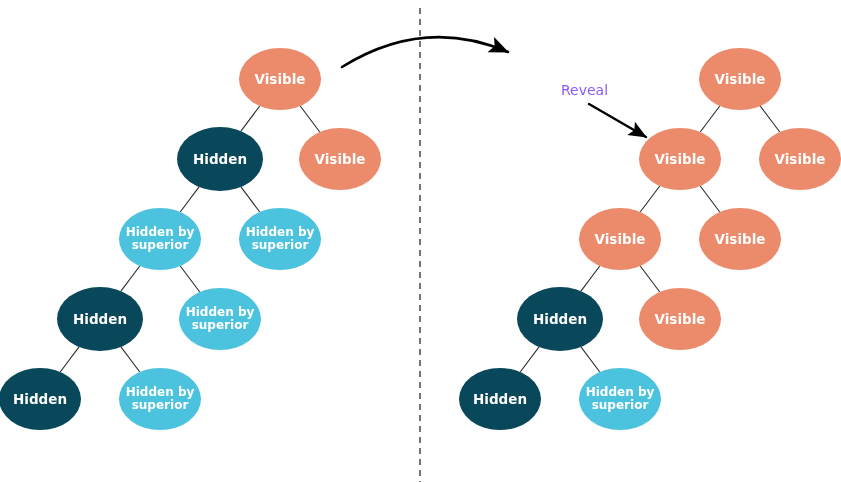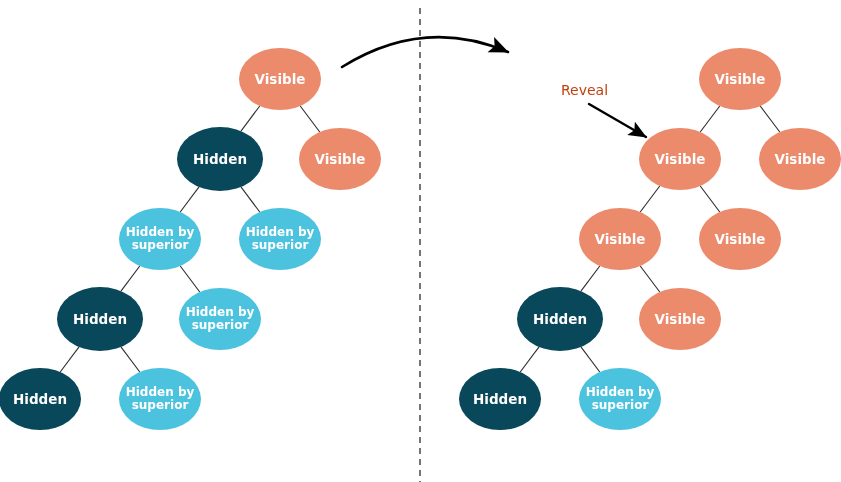--- a/index.html
+++ b/index.html
@@ -151,16 +151,16 @@
       </div>
       <div class="node one-line" style="left: 459px; top: 360px; width: 82px; height: 62px; background: rgb(8, 72, 90); color: rgb(255, 255, 255);">
         <span class="lbl">Hidden</span>
       </div>
       <div class="node two-line" style="left: 579px; top: 360px; width: 82px; height: 62px; background: rgb(76, 195, 222); color: rgb(255, 255, 255);">
         <span class="lbl">Hidden by
 superior</span>
       </div>
     </div>
   <div id="annotations-layer">
-      <div class="reveal-label" style="left: 561px; top: 74px; color: #c2410c;">Reveal</div>
+      <div class="reveal-label" style="left: 561px; top: 74px; color: #8b5cf6;">Reveal</div>
     </div>
 
 </div>
 
 </body></html>

